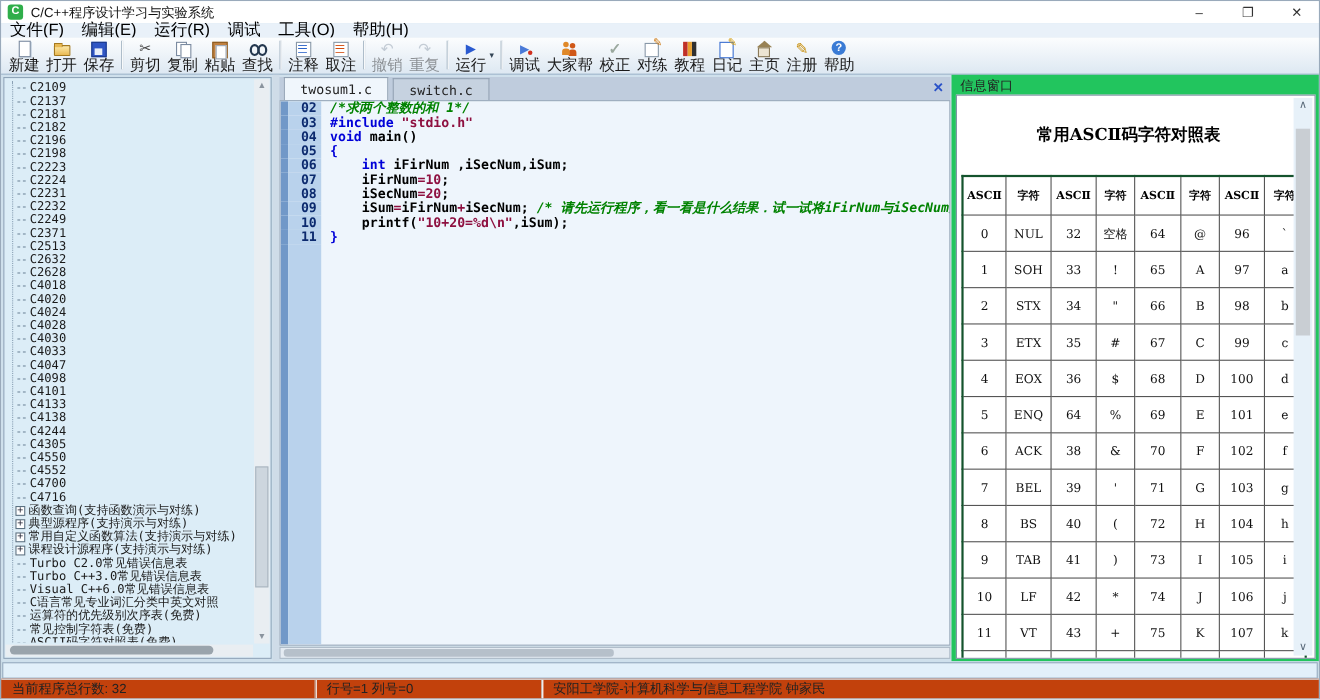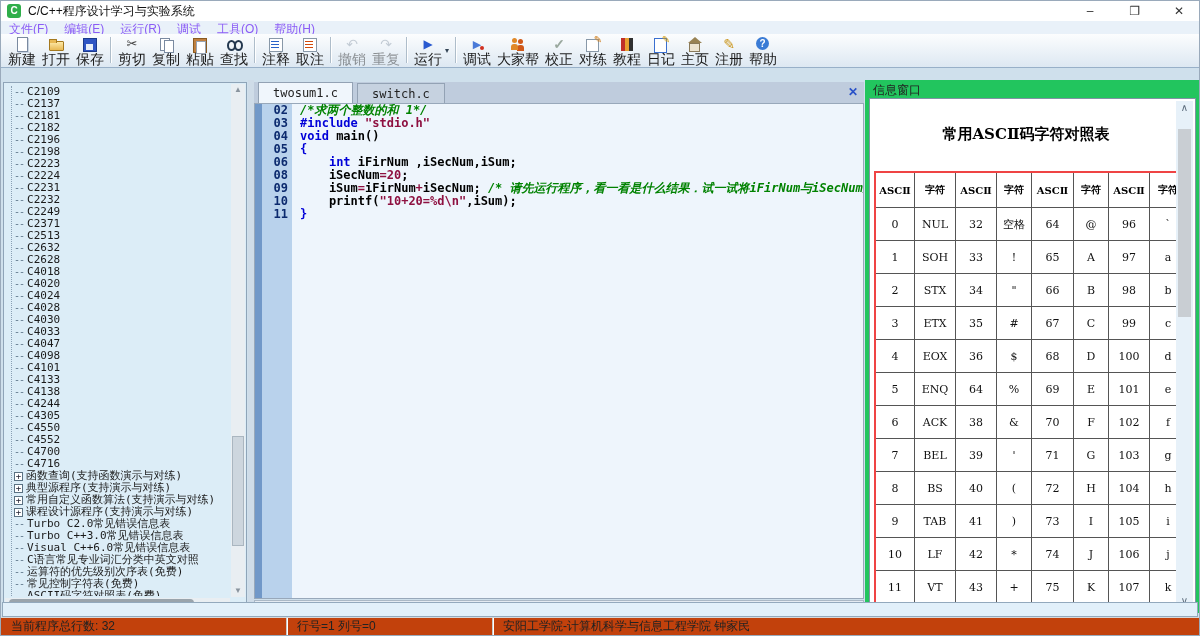--- a/index.html
+++ b/index.html
@@ -5,21 +5,21 @@
   html,body{margin:0;padding:0;background:#fff;}
   .win{position:relative;width:1200px;height:636px;background:#cfe0ec;font-family:"Liberation Sans",sans-serif;overflow:hidden;border:1px solid #9aaabb;box-sizing:border-box;}
   
   .titlebar{position:absolute;left:0;top:0;right:0;height:20px;background:#ffffff;}
   .appicon{position:absolute;left:6px;top:3px;width:14px;height:14px;background:#2fae4a;color:#fff;border-radius:3px;font-size:10px;font-weight:bold;text-align:center;line-height:14px;}
   .title{position:absolute;left:27px;top:0;font-size:12px;color:#111;line-height:20px;white-space:nowrap;}
   .winctl{position:absolute;right:0;top:0;height:20px;}
   .ctl{display:inline-block;width:40px;text-align:center;line-height:20px;font-size:12px;color:#333;}
   
   .menubar{position:absolute;left:0;top:20px;right:0;height:13px;background:#e9f1f9;line-height:13px;white-space:nowrap;}
-  .menu-item{display:inline-block;padding:0 8px;font-size:12px;color:#8b5cf6;}
+  .menu-item{display:inline-block;padding:0 8px;font-size:15px;color:#000000;}
   
   .toolbar{position:absolute;left:0;top:33px;right:0;height:33px;background:linear-gradient(#fcfdfe,#dde8f2);border-bottom:1px solid #98b0c8;padding-left:4px;display:flex;align-items:flex-start;}
   .tb-btn{display:inline-flex;flex-direction:column;align-items:center;padding:2px 3px 0;min-width:27px;}
   .tb-btn.disabled{opacity:.45;}
   .tb-label{font-size:14px;line-height:12px;color:#1a1a1a;white-space:nowrap;}
   .tb-sep{width:1px;height:26px;background:#aebdca;border-right:1px solid #fff;margin:3px 3px 0;flex:none;}
   .tb-drop{font-size:8px;color:#334455;margin:12px 3px 0 0;}
   .ico{width:18px;height:16px;display:block;margin:0 auto 1px;position:relative;font-size:13px;line-height:16px;text-align:center;}
   .ico-new::before{content:"";position:absolute;left:4px;top:1px;width:9px;height:13px;background:#fff;border:1px solid #7a8aa0;box-shadow:1px 1px 0 #c8d4e2;}
   .ico-open::after{content:"";position:absolute;left:2px;top:3px;width:6px;height:3px;background:#e8b954;border:1px solid #a5791e;border-bottom:none;border-radius:1px 1px 0 0;}
@@ -48,21 +48,21 @@
   .ico-practice::before{content:"";position:absolute;left:2px;top:3px;width:11px;height:11px;background:#fff;border:1px solid #8898a8;}
   .ico-practice::after{content:"✎";position:absolute;right:0;top:-2px;color:#d08020;font-size:10px;line-height:12px;}
   .ico-books::before{content:"";position:absolute;left:3px;top:2px;width:4px;height:13px;background:#c03028;box-shadow:4px 0 0 #e8a030,8px 0 0 #303030;}
   .ico-diary::before{content:"";position:absolute;left:2px;top:2px;width:11px;height:13px;background:#fff;border:1px solid #3a6fd0;}
   .ico-diary::after{content:"✎";position:absolute;right:0;top:-2px;color:#d4a017;font-size:10px;line-height:12px;}
   .ico-home::before{content:"";position:absolute;left:3px;top:7px;width:9px;height:7px;background:#ece4d2;border:1px solid #8a7a5a;}
   .ico-home::after{content:"";position:absolute;left:2px;top:1px;border-left:7px solid transparent;border-right:7px solid transparent;border-bottom:6px solid #988254;}
   .ico-register::before{content:"✎";color:#c89010;font-size:14px;}
   .ico-help::before{content:"?";position:absolute;left:2px;top:1px;width:13px;height:13px;background:#3a7bd5;border-radius:50%;color:#fff;font-size:10px;font-weight:bold;line-height:13px;}
   
-  .content{position:absolute;left:0;top:67px;right:0;height:533px;background:#cfe0ec;margin-top:12px;}
+  .content{position:absolute;left:0;top:67px;right:0;height:533px;background:#cfe0ec;}
   
   .tree-panel{position:absolute;left:2px;top:2px;width:244px;bottom:2px;background:#dcedf7;border:1px solid #8fa4b8;box-sizing:border-box;}
   .tree-inner{position:absolute;left:7px;top:3px;right:16px;bottom:14px;border-left:1px dotted #8aa0b4;padding-left:2px;overflow:hidden;font-family:"DejaVu Sans Mono",monospace;}
   .tree-row{height:12px;line-height:12px;font-size:11px;color:#1a1a1a;white-space:nowrap;display:flex;align-items:center;}
   .p-leaf{flex:none;}
   .p-leaf::before{content:"--";letter-spacing:-1px;color:#60788c;margin-right:3px;font-size:10px;}
   .p-branch{width:9px;height:9px;border:1px solid #5a7182;background:#fff;margin-right:3px;position:relative;flex:none;box-sizing:border-box;}
   .p-branch::before{content:"+";position:absolute;left:0;top:-1px;width:7px;text-align:center;font-size:9px;line-height:9px;color:#223;}
   .vscroll{position:absolute;right:1px;top:1px;width:14px;bottom:13px;background:#e9eef2;}
   .arr{position:absolute;left:0;right:0;text-align:center;font-size:8px;color:#8a949e;height:12px;line-height:12px;}
@@ -88,21 +88,21 @@
   .tk-cm{color:var(--cm);font-style:italic;}
   .tk-st{color:var(--st);}
   .tk-pl{color:var(--pl);}
   .ed-hscroll{position:absolute;left:0;bottom:0;right:0;height:11px;background:#e4ebf2;border:1px solid #aab8c6;box-sizing:border-box;}
   .edh-thumb{position:absolute;left:3px;top:1px;height:7px;width:300px;background:#b6c0ca;border-radius:3px;}
   
   .info-panel{position:absolute;left:864px;top:0;right:0;bottom:0;background:#22c55e;}
   .info-header{position:absolute;left:8px;top:2px;font-size:12px;color:#222;}
   .info-body{position:absolute;left:4px;right:3px;top:18px;bottom:2px;background:#fff;border:1px solid #8093a4;overflow:hidden;}
   .ascii-title{position:absolute;left:0;top:26px;width:312px;text-align:center;font-family:"DejaVu Serif",serif;font-weight:bold;font-size:15px;color:#000;}
-  .ascii{position:absolute;left:4px;top:72px;border-collapse:collapse;table-layout:fixed;border:2px solid #ef4444;}
+  .ascii{position:absolute;left:4px;top:72px;border-collapse:collapse;table-layout:fixed;border:2px solid #14532d;}
   .ascii th,.ascii td{border:1px solid #555;text-align:center;font-family:"DejaVu Serif",serif;padding:0;overflow:hidden;}
   .ascii th{font-weight:bold;font-size:10px;height:34px;color:#000;}
   .ascii td{font-size:11px;height:32px;color:#111;}
   .info-scroll{position:absolute;right:2px;top:2px;bottom:2px;width:17px;background:#e7f1f9;}
   .chev{position:absolute;left:0;right:0;text-align:center;font-size:10px;color:#5a6a7a;height:14px;line-height:14px;}
   .chev.top{top:0;}
   .chev.bot{bottom:0;}
   .ithumb{position:absolute;left:2px;right:2px;top:28px;height:188px;background:#c9ced3;}
   
   .msgbar{position:absolute;left:1px;right:1px;top:601px;height:15px;background:#e2f0fa;border:1px solid #93a9bd;box-sizing:border-box;}
@@ -412,20 +412,21 @@
       <div class="tabbar">
         <span id="tabs"><span class="tab active">twosum1.c</span><span class="tab">switch.c</span></span>
         <span class="tabclose">✕</span>
       </div>
       <div class="codewrap" id="code">
           <div class="code-line"><span class="lstrip"></span><span class="ln">02</span><span class="ltext"><span class="tk-cm">/*求两个整数的和 1*/</span></span></div>
           <div class="code-line"><span class="lstrip"></span><span class="ln">03</span><span class="ltext"><span class="tk-kw">#include</span><span class="tk-pl"> </span><span class="tk-st">"stdio.h"</span></span></div>
           <div class="code-line"><span class="lstrip"></span><span class="ln">04</span><span class="ltext"><span class="tk-kw">void</span><span class="tk-pl"> main()</span></span></div>
           <div class="code-line"><span class="lstrip"></span><span class="ln">05</span><span class="ltext"><span class="tk-kw">{</span></span></div>
           <div class="code-line"><span class="lstrip"></span><span class="ln">06</span><span class="ltext"><span class="tk-pl">    </span><span class="tk-kw">int</span><span class="tk-pl"> iFirNum ,iSecNum,iSum;</span></span></div>
+          <div class="code-line"><span class="lstrip"></span><span class="ln">07</span><span class="ltext"><span class="tk-pl">    iFirNum</span><span class="tk-st">=10</span><span class="tk-pl">;</span></span></div>
           <div class="code-line"><span class="lstrip"></span><span class="ln">08</span><span class="ltext"><span class="tk-pl">    iSecNum</span><span class="tk-st">=20</span><span class="tk-pl">;</span></span></div>
           <div class="code-line"><span class="lstrip"></span><span class="ln">09</span><span class="ltext"><span class="tk-pl">    iSum</span><span class="tk-st">=</span><span class="tk-pl">iFirNum</span><span class="tk-st">+</span><span class="tk-pl">iSecNum; </span><span class="tk-cm">/* 请先运行程序，看一看是什么结果．试一试将iFirNum与iSecNum之间的</span></span></div>
           <div class="code-line"><span class="lstrip"></span><span class="ln">10</span><span class="ltext"><span class="tk-pl">    printf(</span><span class="tk-st">"10+20=%d\n"</span><span class="tk-pl">,iSum);</span></span></div>
           <div class="code-line"><span class="lstrip"></span><span class="ln">11</span><span class="ltext"><span class="tk-kw">}</span></span></div>
           <div class="code-line fill"><span class="lstrip"></span><span class="ln"></span><span class="ltext"></span></div>
         </div>
       <div class="ed-hscroll">
         <div class="edh-thumb"></div>
       </div>
     </div>

